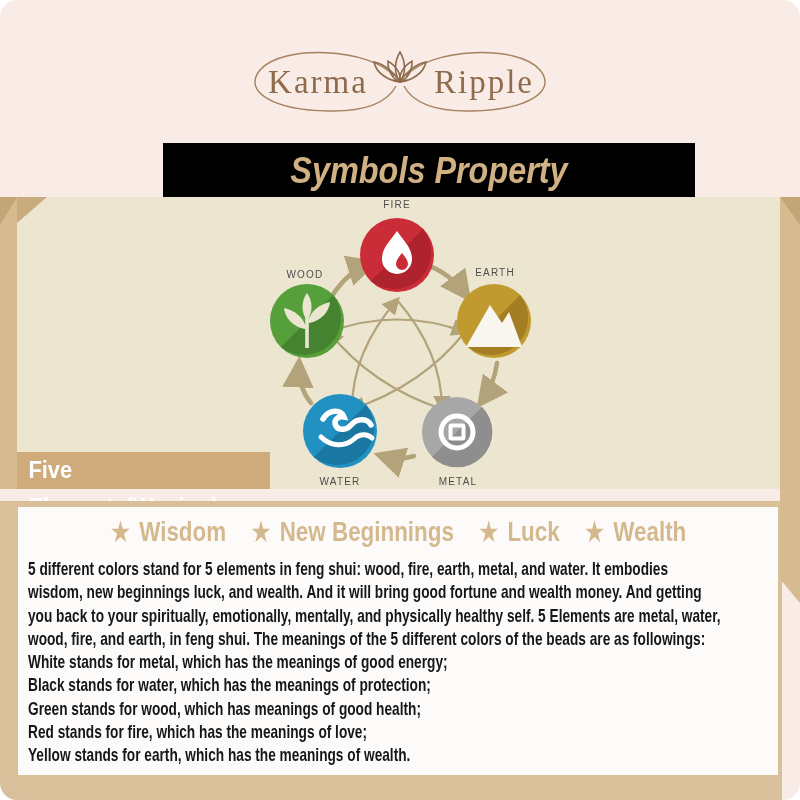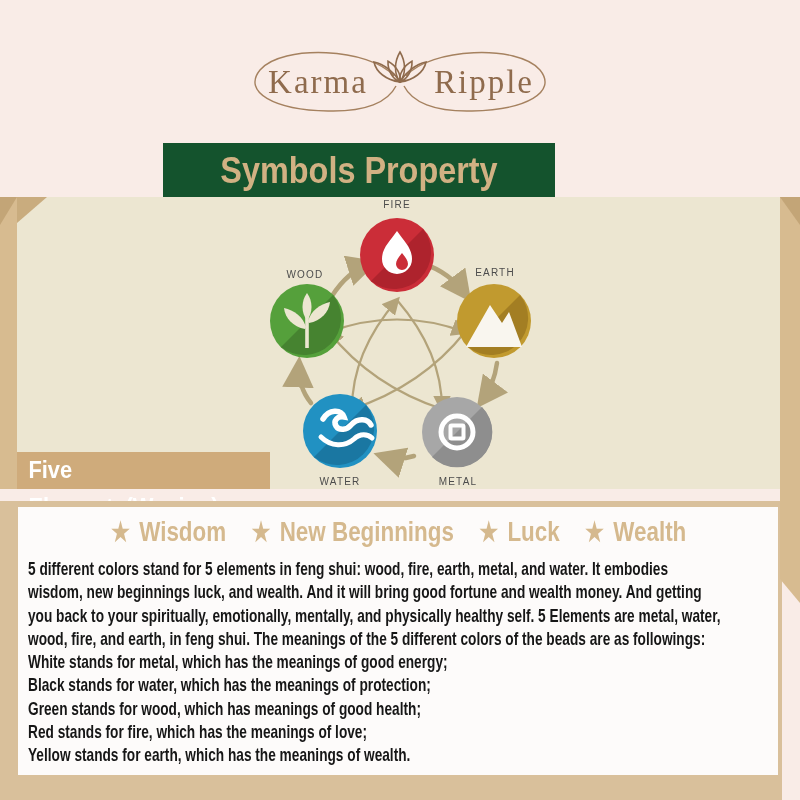--- a/index.html
+++ b/index.html
@@ -1,23 +1,23 @@
 <!DOCTYPE html>
 <html><head>
 <meta charset="utf-8">
 <style>
   html,body{margin:0;padding:0;}
   .page{position:relative;width:800px;height:800px;background:#f9ece7;overflow:hidden;
-        font-family:"Liberation Sans",sans-serif;}
+        font-family:"Liberation Sans",sans-serif;border-radius:17px;}
   .abs{position:absolute;}
 
   
   .logo{left:230px;top:36px;width:340px;height:84px;}
   .brand-text{font-family:"Liberation Serif",serif;}
-  .banner{left:163px;top:143px;width:392px;height:55px;background:#14532d;}
+  .banner{left:163px;top:143px;width:532px;height:55px;background:#000000;font-style:italic;}
   .banner h1{margin:0;line-height:55px;text-align:center;font-size:36px;font-weight:bold;
              color:#d1b183;transform:scaleX(.9);transform-origin:center;letter-spacing:0;}
 
   
   .bevel-bg{left:17px;top:197px;width:40px;height:40px;background:#c9ac7e;}
   .cream-panel{left:17px;top:197px;width:763px;height:292px;background:#ece6d1;
                clip-path:polygon(30px 0,100% 0,100% 100%,0 100%,0 26px);}
   .strip-left{left:0;top:197px;width:17px;height:292px;background:#d7bb90;}
   .fold-left{left:0;top:197px;width:17px;height:28px;background:#c3a577;
              clip-path:polygon(0 0,100% 0,0 100%);}

